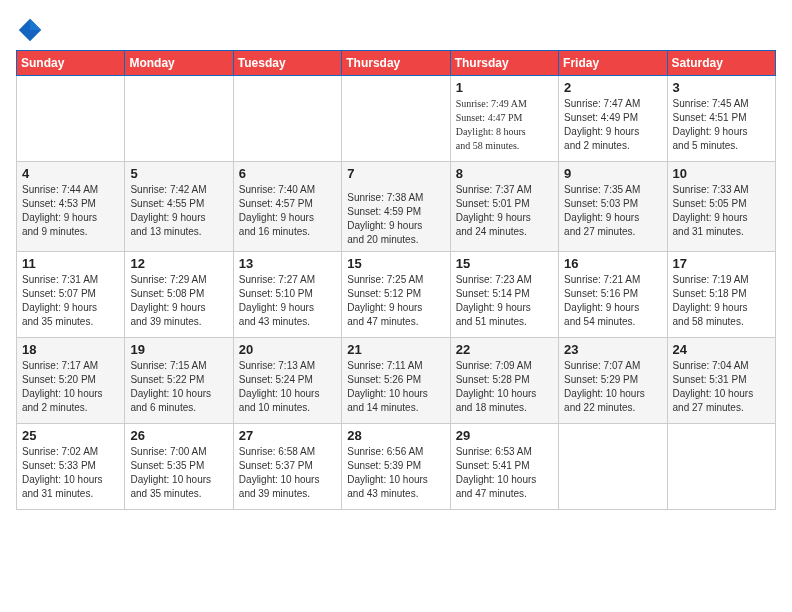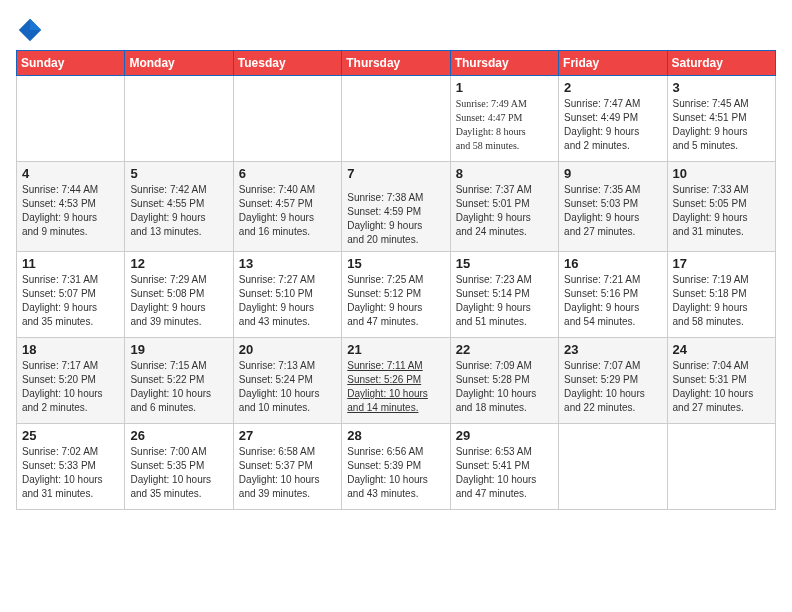--- a/index.html
+++ b/index.html
@@ -273,21 +273,21 @@
         </td>
         <td>
           <span class="day-num">20</span>
           <div class="day-info" style="white-space: pre-line;">Sunrise: 7:13 AM
 Sunset: 5:24 PM
 Daylight: 10 hours
 and 10 minutes.</div>
         </td>
         <td>
           <span class="day-num">21</span>
-          <div class="day-info" style="white-space: pre-line; text-decoration: underline;">Sunrise: 7:11 AM
+          <div class="day-info" style="white-space: pre-line;">Sunrise: 7:11 AM
 Sunset: 5:26 PM
 Daylight: 10 hours
 and 14 minutes.</div>
         </td>
         <td>
           <span class="day-num">22</span>
           <div class="day-info" style="white-space: pre-line;">Sunrise: 7:09 AM
 Sunset: 5:28 PM
 Daylight: 10 hours
 and 18 minutes.</div>

